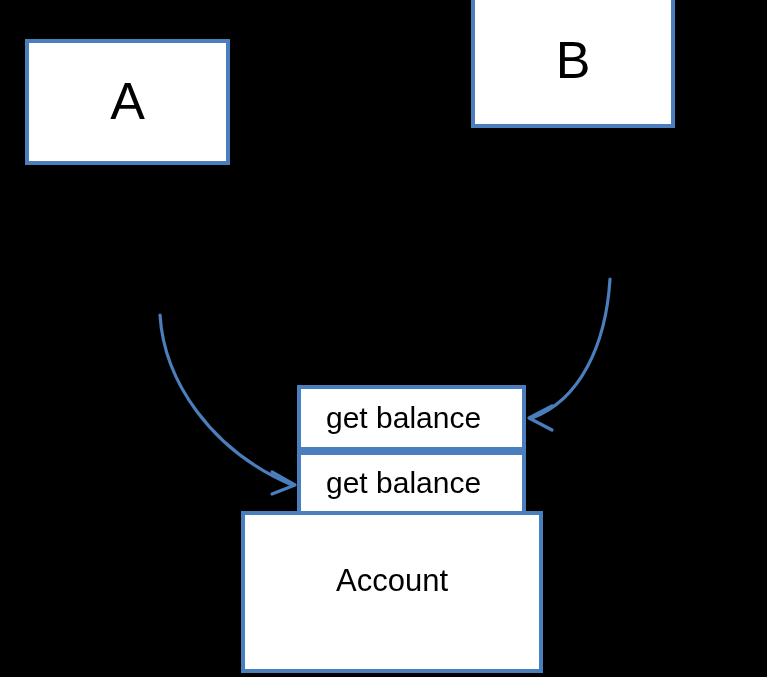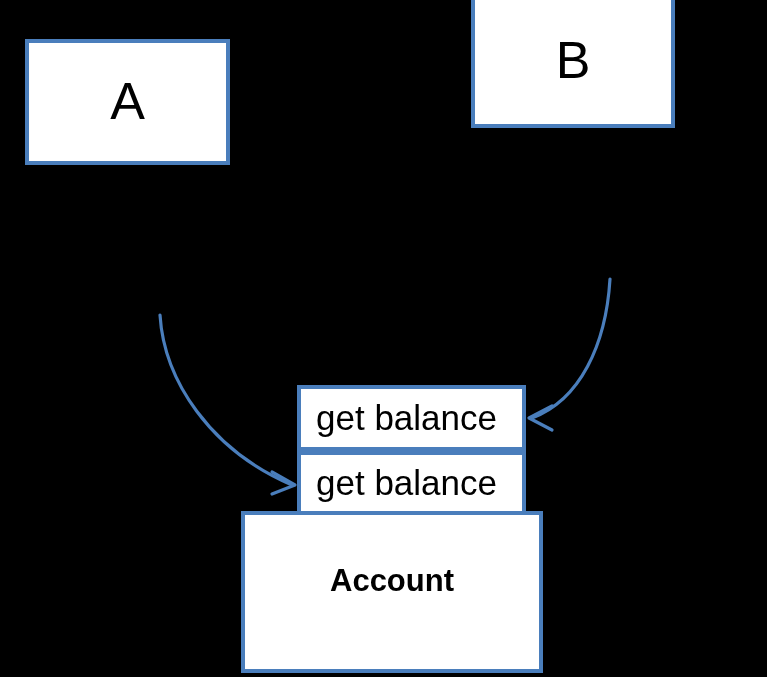--- a/index.html
+++ b/index.html
@@ -43,22 +43,22 @@
   }
   .frame-box {
     position: absolute;
     background: #ffffff;
     border: 4px solid #4a7ebc;
     box-sizing: border-box;
     display: flex;
     align-items: center;
     justify-content: flex-start;
     color: #000000;
-    font-size: 35px;
-    padding-left: 15px;
+    font-size: 30px;
+    padding-left: 25px;
   }
   #frame-top {
     left: 297px;
     top: 385px;
     width: 229px;
     height: 66px;
   }
   #frame-bottom {
     left: 297px;
     top: 451px;
@@ -71,21 +71,21 @@
     width: 302px;
     height: 162px;
     flex-direction: column;
     font-size: 31px;
     z-index: 3;
   }
   #box-account .acct-line {
     display: block;
     text-align: center;
   }
-  #box-account .acct-line.first { margin-bottom: 22px; font-weight: bold; }
+  #box-account .acct-line.first { margin-bottom: 22px; }
   svg.arrows {
     position: absolute;
     left: 0;
     top: 0;
     width: 767px;
     height: 677px;
     pointer-events: none;
     z-index: 5;
   }
   .arrow-path {

